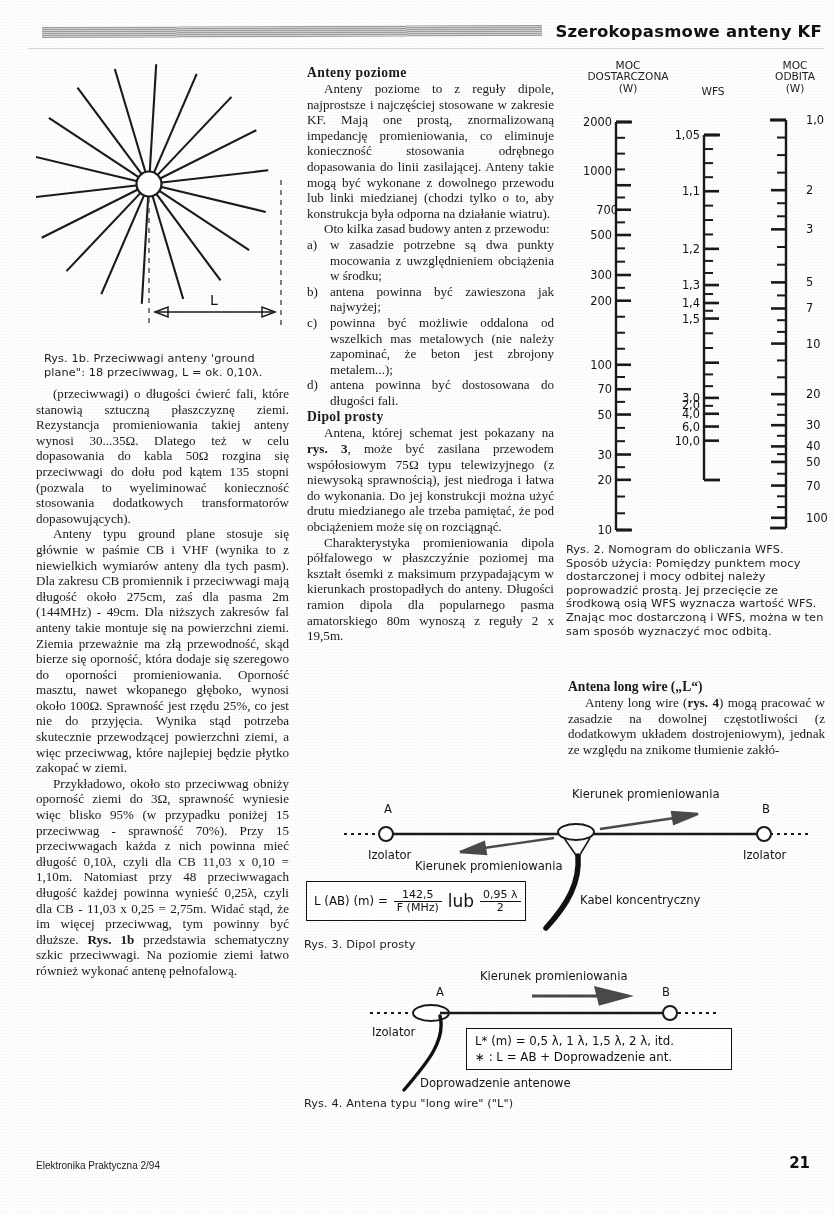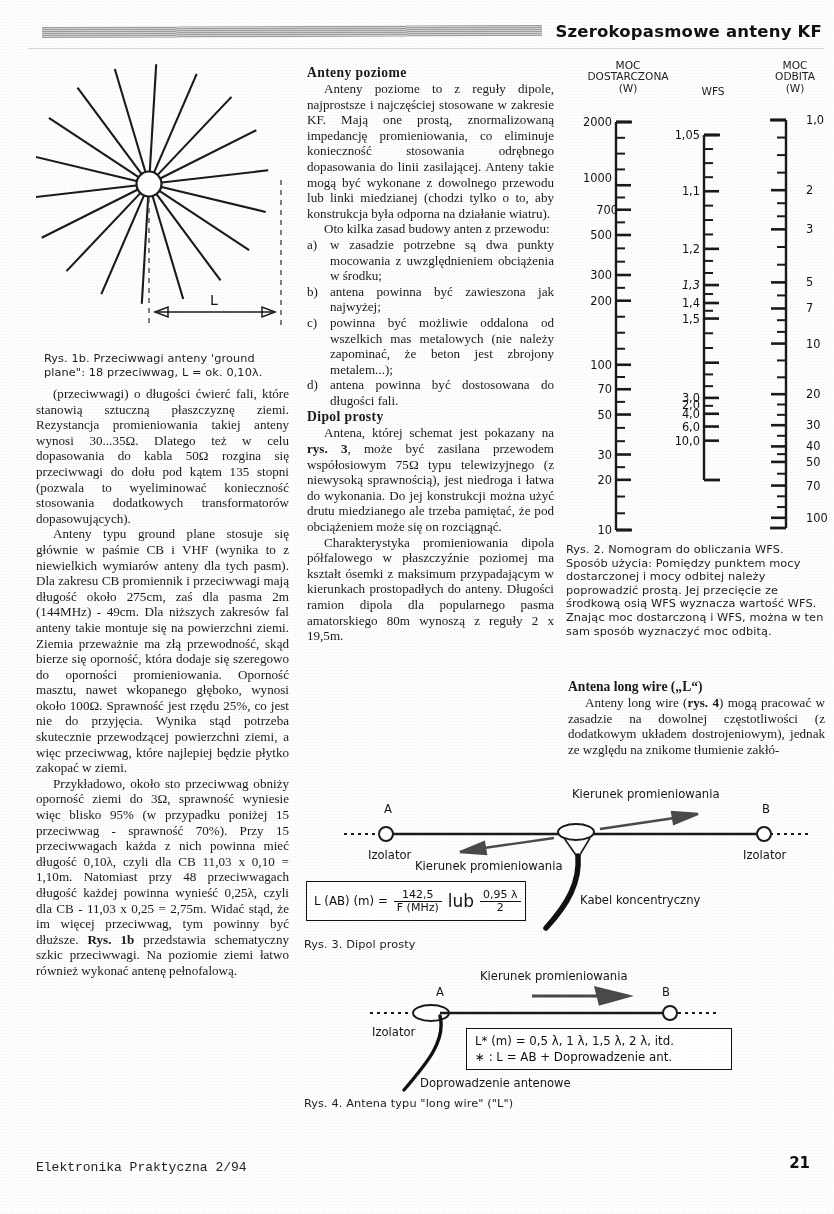--- a/index.html
+++ b/index.html
@@ -60,21 +60,21 @@
   
   .fbox{position:absolute;border:1.3px solid #111;background:#fff;
         font-family:"DejaVu Sans",sans-serif;font-size:11.8px;color:#111;}
   .frac{display:inline-block;text-align:center;vertical-align:middle;
         line-height:11.5px;font-size:11px;}
   .frac .num{display:block;padding:0 3px;}
   .frac .den{display:block;border-top:1.2px solid #111;padding:0 3px;}
 
   
   .foot{position:absolute;left:36px;top:1160px;
-        font-family:Liberation Mono, monospace;font-size:13px;color:#222;}
+        font-family:Liberation Sans, sans-serif;font-size:10px;color:#222;}
   .pageno{position:absolute;right:24px;top:1154px;
         font-family:"DejaVu Sans",sans-serif;font-weight:bold;font-size:15px;color:#111;}
 
   .noise{position:absolute;inset:0;pointer-events:none;opacity:.045;
     background-image:radial-gradient(#000 0.6px,transparent 0.7px);
     background-size:3px 3px;}
 </style>
 </head>
 <body>
 
@@ -262,35 +262,35 @@
           <line x1="226" y1="354.848" x2="217" y2="354.848" stroke-width="2"></line>
           <line x1="226" y1="375.79200000000003" x2="217" y2="375.79200000000003" stroke-width="2"></line>
           <line x1="226" y1="394.15200000000004" x2="217" y2="394.15200000000004" stroke-width="2"></line>
           <line x1="226" y1="413.736" x2="217" y2="413.736" stroke-width="2"></line>
           <line x1="226" y1="436.312" x2="217" y2="436.312" stroke-width="2"></line>
           <line x1="226" y1="447.056" x2="217" y2="447.056" stroke-width="2"></line>
         </g>
     </svg>
     <div id="ticklabels">
         <span class="tickno" style="right: 222px; text-align: right; top: 55px;">2000</span>
-        <span class="tickno" style="right: 222px; text-align: center; top: 111px;">1000</span>
+        <span class="tickno" style="right: 222px; text-align: center; top: 104px;">1000</span>
         <span class="tickno" style="right: 216px; text-align: right; top: 142.72px;">700</span>
         <span class="tickno" style="right: 222px; text-align: right; top: 168.016px;">500</span>
         <span class="tickno" style="right: 222px; text-align: right; top: 208px;">300</span>
         <span class="tickno" style="right: 222px; text-align: right; top: 233.704px;">200</span>
         <span class="tickno" style="right: 222px; text-align: right; top: 297.76px;">100</span>
         <span class="tickno" style="right: 222px; text-align: right; top: 322.24px;">70</span>
         <span class="tickno" style="right: 222px; text-align: right; top: 347.536px;">50</span>
         <span class="tickno" style="right: 222px; text-align: right; top: 387.52px;">30</span>
         <span class="tickno" style="right: 222px; text-align: right; top: 412.816px;">20</span>
         <span class="tickno" style="right: 222px; text-align: right; top: 463px;">10</span>
         <span class="tickno" style="right: 134px; text-align: right; top: 68px;">1,05</span>
         <span class="tickno" style="right: 134px; text-align: right; top: 124.235px;">1,1</span>
         <span class="tickno" style="right: 134px; text-align: right; top: 181.85px;">1,2</span>
-        <span class="tickno" style="right: 134px; text-align: right; top: 218.075px; font-style: italic;">1,3</span>
+        <span class="tickno" style="right: 134px; text-align: right; top: 218.075px;">1,3</span>
         <span class="tickno" style="right: 134px; text-align: right; top: 236.015px;">1,4</span>
         <span class="tickno" style="right: 134px; text-align: right; top: 251.54px;">1,5</span>
         <span class="tickno" style="right: 134px; text-align: right; top: 295.7px; margin-top: 42px;">2,0</span>
         <span class="tickno" style="right: 134px; text-align: left; top: 330.89px;">3,0</span>
         <span class="tickno" style="right: 134px; text-align: right; top: 346.76px;">4,0</span>
         <span class="tickno" style="right: 134px; text-align: left; top: 359.525px;">6,0</span>
         <span class="tickno" style="right: 134px; text-align: right; top: 373.67px;">10,0</span>
         <span class="tickno" style="left: 246px; top: 53px;">1,0</span>
         <span class="tickno" style="left: 246px; top: 123.176px;">2</span>
         <span class="tickno" style="left: 246px; top: 162.344px;">3</span>

